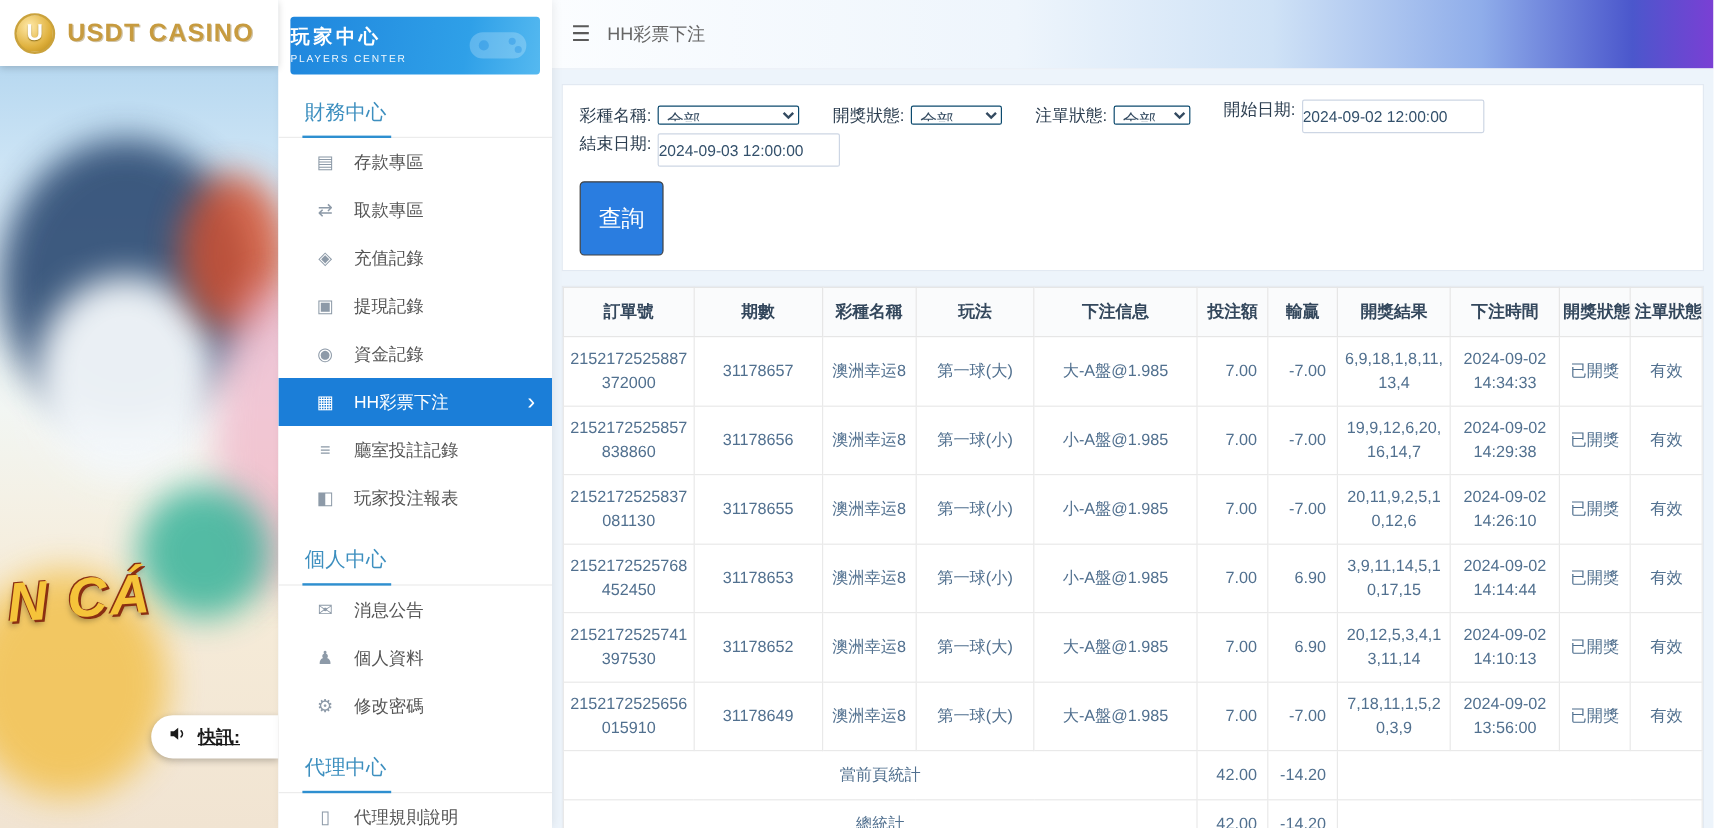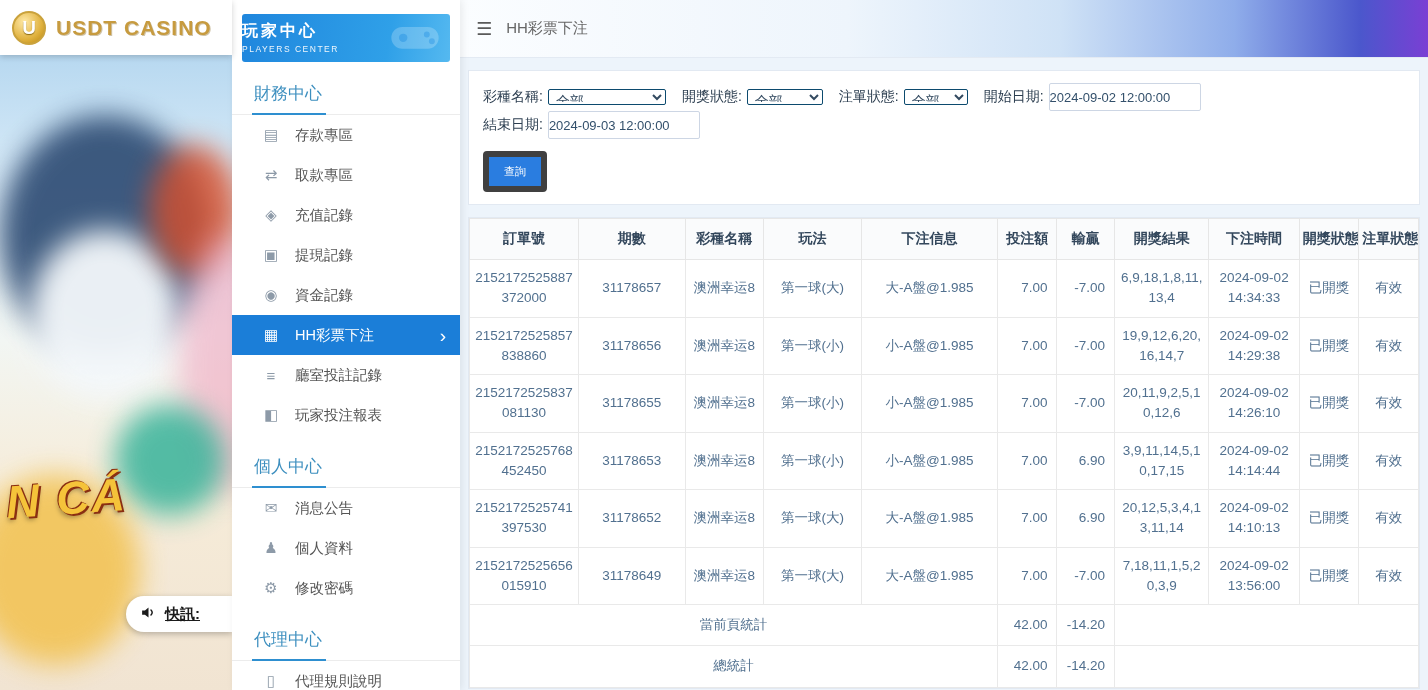--- a/index.html
+++ b/index.html
@@ -56,31 +56,31 @@
   .topbar { height: 58px; flex: 0 0 58px; display: flex; align-items: center; gap: 14px; padding-left: 16px;
             background: linear-gradient(90deg, #fbfdff 0%, #eef5fc 40%, #cfe2f6 62%, #8fadea 80%, #4b57cc 93%, #7a3fd4 100%);
             border-bottom: 1px solid #e3eaf3; }
   .menu-toggle { font-size: 18px; color: #5a5a5a; cursor: pointer; }
   .page-title { font-size: 15px; color: #666; }
   .content { flex: 1; background: #edf4fb; padding: 12px 8px; overflow: hidden; }
 
   .card { background: #fff; border: 1px solid #e2e9f2; }
   .filter-card { padding: 12px 14px; }
   .filter-row { display: flex; align-items: center; flex-wrap: wrap; }
-  .filter-field { display: flex; align-items: center; margin-right: 16px; }
+  .filter-field { display: flex; align-items: flex-start; margin-right: 28px; }
   .filter-label { font-size: 14px; color: #2c3e50; margin-right: 5px; white-space: nowrap; }
   select.filter-select { height: 16px; border: 1px solid #0c4a6e; background: #fff; color: #334a60;
                          font-size: 14px; padding: 2px 3px; border-radius: 2px; }
   .filter-field:nth-of-type(1) select { width: 118px; }
   .filter-field:nth-of-type(2) select { width: 76px; }
   .filter-field:nth-of-type(3) select { width: 64px; }
   input.filter-input { width: 152px; height: 28px; border: 1px solid #cdd6e4; border-radius: 2px;
                        color: #33506b; font-size: 13px; padding: 2px 0; }
-  .search-btn { margin-top: 12px; background: #2a7de0; color: #fff; border: 6px solid #404040;
-                border-radius: 4px; padding: 7px 15px; font-size: 11px; cursor: pointer; }
+  .search-btn { margin-top: 12px; background: #2a7de0; color: #fff; border: 1px solid #404040;
+                border-radius: 4px; padding: 17px 15px; font-size: 19px; cursor: pointer; }
 
   .table-card { margin-top: 12px; }
   table.bet-table { width: 100%; border-collapse: collapse; table-layout: fixed; }
   .bet-table th { background: #fafbfc; font-weight: bold; color: #33475c; font-size: 14px;
                   padding: 11px 3px; border: 1px solid #e6e6e6; white-space: nowrap; overflow: hidden; }
   .bet-table td { color: #51708f; font-size: 13.5px; text-align: center; padding: 8px 5px;
                   border: 1px solid #e9e9e9; word-break: break-all; line-height: 1.5; }
   .bet-table td.num { text-align: right; padding-right: 9px; }
   .bet-table th:nth-child(1){width:106px} .bet-table th:nth-child(2){width:104px}
   .bet-table th:nth-child(3){width:76px}  .bet-table th:nth-child(4){width:96px}

